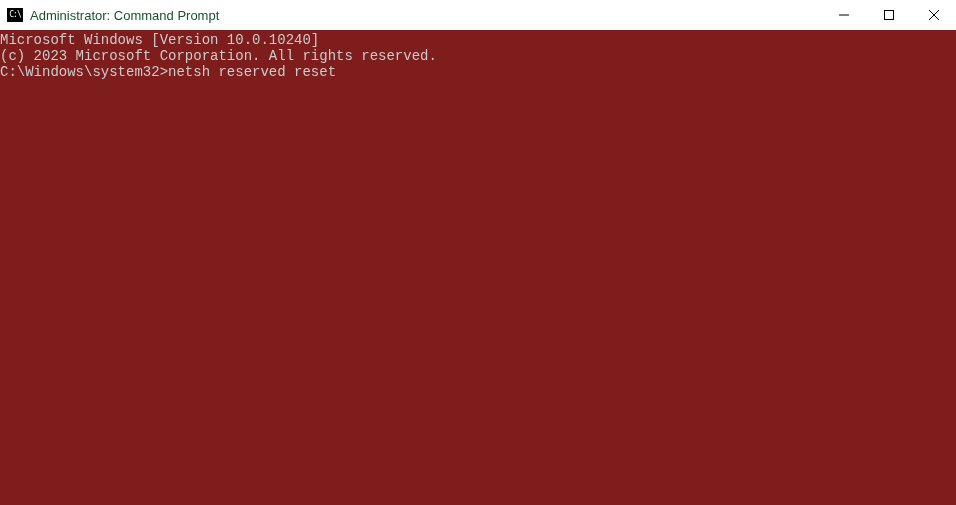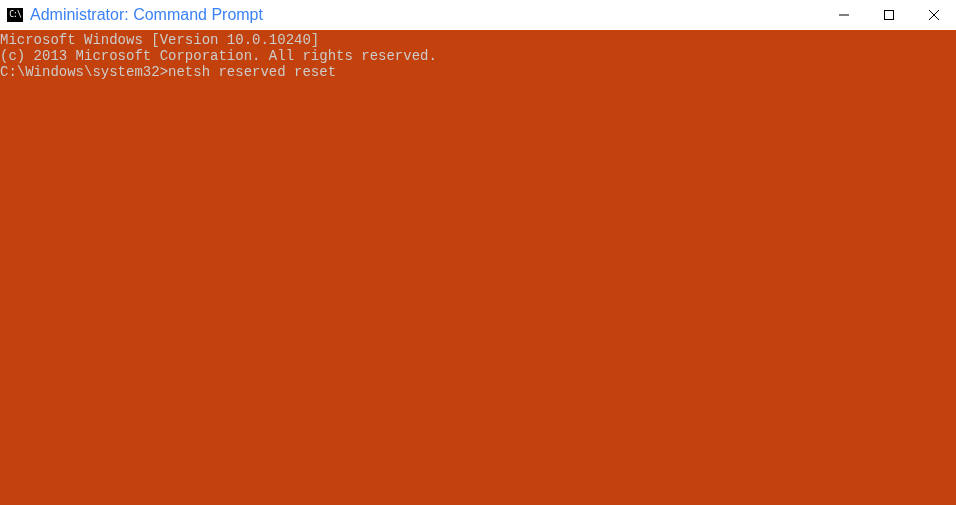--- a/index.html
+++ b/index.html
@@ -32,22 +32,22 @@
       margin-right: 7px;
     }
     .app-icon-inner {
       color: #fff;
       font-size: 8px;
       font-family: Consolas, monospace;
       line-height: 1;
       letter-spacing: -1px;
     }
     .title-text {
-      font-size: 16px;
-      color: #3b82f6;
+      font-size: 13px;
+      color: #14532d;
     }
     .window-controls {
       position: absolute;
       right: 0;
       top: 0;
       height: 30px;
       display: flex;
     }
     .win-btn {
       width: 45px;
@@ -57,21 +57,21 @@
       justify-content: center;
       cursor: pointer;
     }
     .win-btn svg {
       width: 10px;
       height: 10px;
     }
     .terminal {
       width: 956px;
       height: 475px;
-      background: #c2410c;
+      background: #7f1d1d;
       padding: 2px 0 0 0;
       font-family: Consolas, 'Courier New', monospace;
       font-size: 14px;
       color: #ccc;
       line-height: 16px;
       white-space: pre;
     }
     .term-line {
       display: block;
     }
@@ -97,13 +97,13 @@
     </div>
     <div class="win-btn close">
       <svg viewBox="0 0 10 10">
         <line x1="0" y1="0" x2="10" y2="10" stroke="#000" stroke-width="1"></line>
         <line x1="10" y1="0" x2="0" y2="10" stroke="#000" stroke-width="1"></line>
       </svg>
     </div>
   </div>
 </div>
 
-<div class="terminal"><span class="term-line">Microsoft Windows [Version 10.0.10240]</span><span class="term-line">(c) 2013 Microsoft Corporation. All rights reserved.</span><span class="term-line"></span><span class="term-line"><span>C:\Windows\system32&gt;</span><span>netsh reserved reset</span></span></div>
+<div class="terminal"><span class="term-line">Microsoft Windows [Version 10.0.10240]</span><span class="term-line">(c) 2023 Microsoft Corporation. All rights reserved.</span><span class="term-line"></span><span class="term-line"><span>C:\Windows\system32&gt;</span><span>netsh reserved reset</span></span></div>
 
 </body></html>

